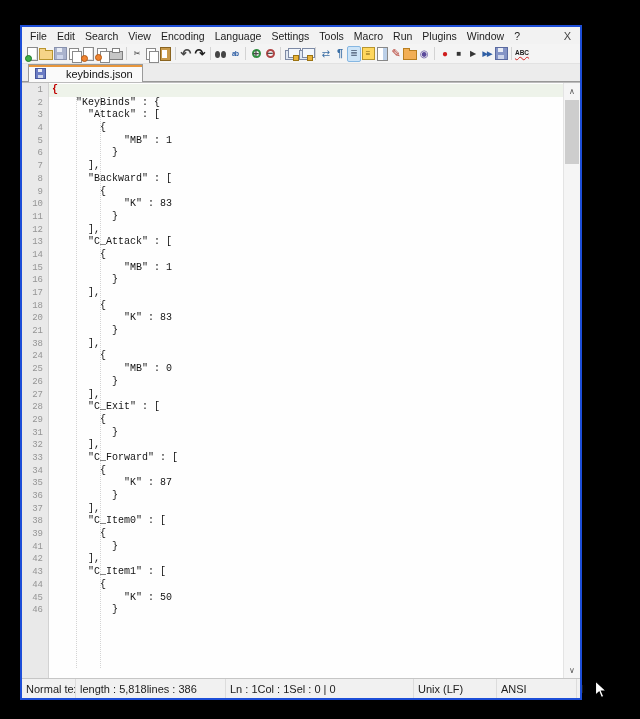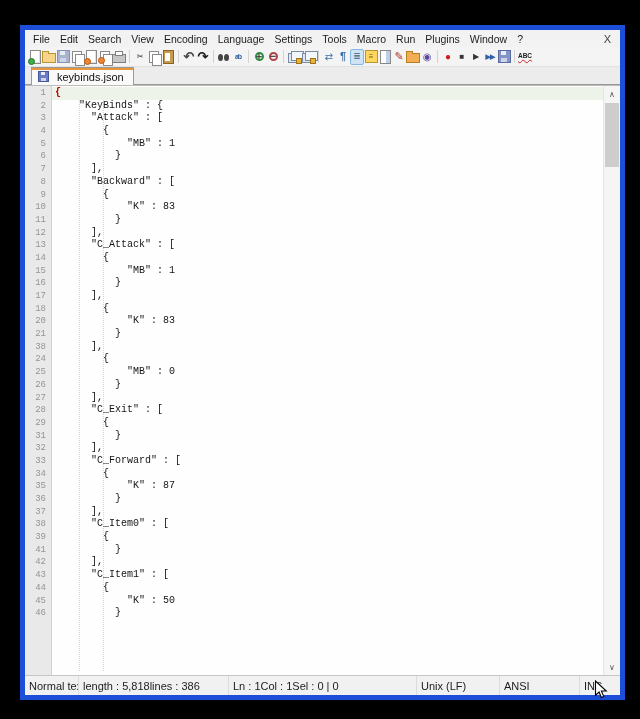--- a/index.html
+++ b/index.html
@@ -2,22 +2,22 @@
 <html><head>
 <meta charset="utf-8">
 <style>
   html,body{margin:0;padding:0;}
   body{
     width:640px;height:719px;position:relative;overflow:hidden;
     background:#000;font-family:"Liberation Sans",sans-serif;
     -webkit-font-smoothing:antialiased;
   }
   #window{
-    position:absolute;left:20px;top:25px;width:605px;height:675px;
-    background:#f2f2f2;border:5px solid #1d4ed8;box-sizing:border-box;
+    position:absolute;left:20px;top:25px;width:562px;height:675px;
+    background:#f2f2f2;border:2px solid #1d4ed8;box-sizing:border-box;
     display:flex;flex-direction:column;
   }
   
   .menu-bar{height:17px;display:flex;align-items:center;padding-left:3px;flex:none;background:#f2f2f2;}
   .menu-items{display:flex;align-items:center;}
   .menu-item{font-size:10.5px;color:#1c1c1c;padding:1px 5px;white-space:nowrap;cursor:default;}
   .win-close{margin-left:auto;font-size:11px;color:#444;padding:0 9px 0 4px;}
   
   .toolbar{height:19px;display:flex;align-items:center;padding-left:3px;flex:none;background:#f4f4f4;border-bottom:1px solid #e2e2e2;}
   .tb-sep{width:7px;height:15px;position:relative;flex:none;}
@@ -63,21 +63,21 @@
   .s-mag{width:9px;height:9px;border:2px solid #555;border-radius:50%;display:flex;align-items:center;justify-content:center;font-size:8px;font-weight:bold;box-sizing:border-box;}
   .s-mag.green{border-color:#2f8f3f;color:#2f8f3f;}
   .s-mag.red{border-color:#b04545;color:#b04545;}
   .s-win2{width:11px;height:8px;border:1px solid #7d8aa5;background:#dfe7f2;margin-top:3px;}
   .s-win2::before{content:"";position:absolute;top:-3px;left:2px;width:11px;height:8px;border:1px solid #7d8aa5;background:#f3f7fc;}
   .s-win2::after{content:"";position:absolute;right:-2px;bottom:-2px;width:4px;height:4px;background:#e8b33a;border:1px solid #9c7414;z-index:2;}
   .s-map{width:9px;height:12px;border:1px solid #888;background:linear-gradient(90deg,#fff 55%,#bcd0e8 55%);}
   .s-funcbox{width:11px;height:11px;background:#ffd75e;border:1px solid #b8962e;display:flex;align-items:center;justify-content:center;}
   
   .tab-bar{height:18px;background:#ececec;display:flex;align-items:flex-end;padding-left:6px;flex:none;border-bottom:1px solid #989898;box-sizing:border-box;}
-  .tab{height:17px;display:flex;align-items:center;gap:8px;padding:0 9px 0 6px;background:#fafafa;border:1px solid #9a9a9a;border-bottom:none;position:relative;flex:none;margin-bottom:-1px;}
+  .tab{height:17px;display:flex;align-items:center;gap:20px;padding:0 9px 0 6px;background:#fafafa;border:1px solid #9a9a9a;border-bottom:none;position:relative;flex:none;margin-bottom:-1px;}
   .tab::before{content:"";position:absolute;top:0;left:0;right:0;height:2px;}
   .tab-label{font-size:11px;color:#111;white-space:nowrap;}
   .tab-floppy{width:9px;height:9px;background:#6b7cc4;border:1px solid #46569b;position:relative;flex:none;}
   .tab-floppy::before{content:"";position:absolute;top:0;left:2px;width:4px;height:3px;background:#e8ecf5;}
   .tab-floppy::after{content:"";position:absolute;bottom:0;left:2px;width:5px;height:3px;background:#cdd5ea;}
   
   .editor{flex:1;position:relative;background:#fefefe;overflow:hidden;border-top:1px solid #bcbcbc;}
   .gutter-bg{position:absolute;left:0;top:0;bottom:0;width:26px;background:#e9e9e9;border-right:1px solid #d2d2d2;}
   .guides{position:absolute;top:14px;height:571px;border-left:1px dotted #d4d4d4;width:0;}
   .rows{position:absolute;left:0;top:0;right:17px;padding-top:1px;}

